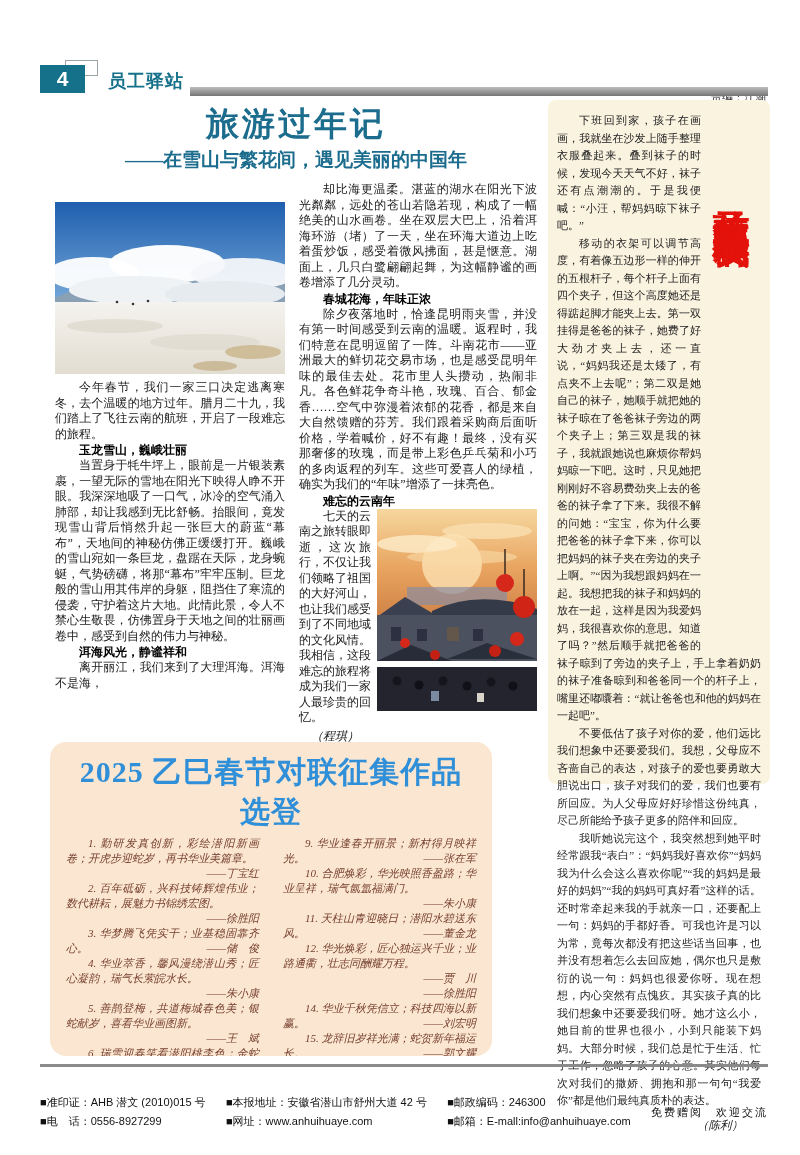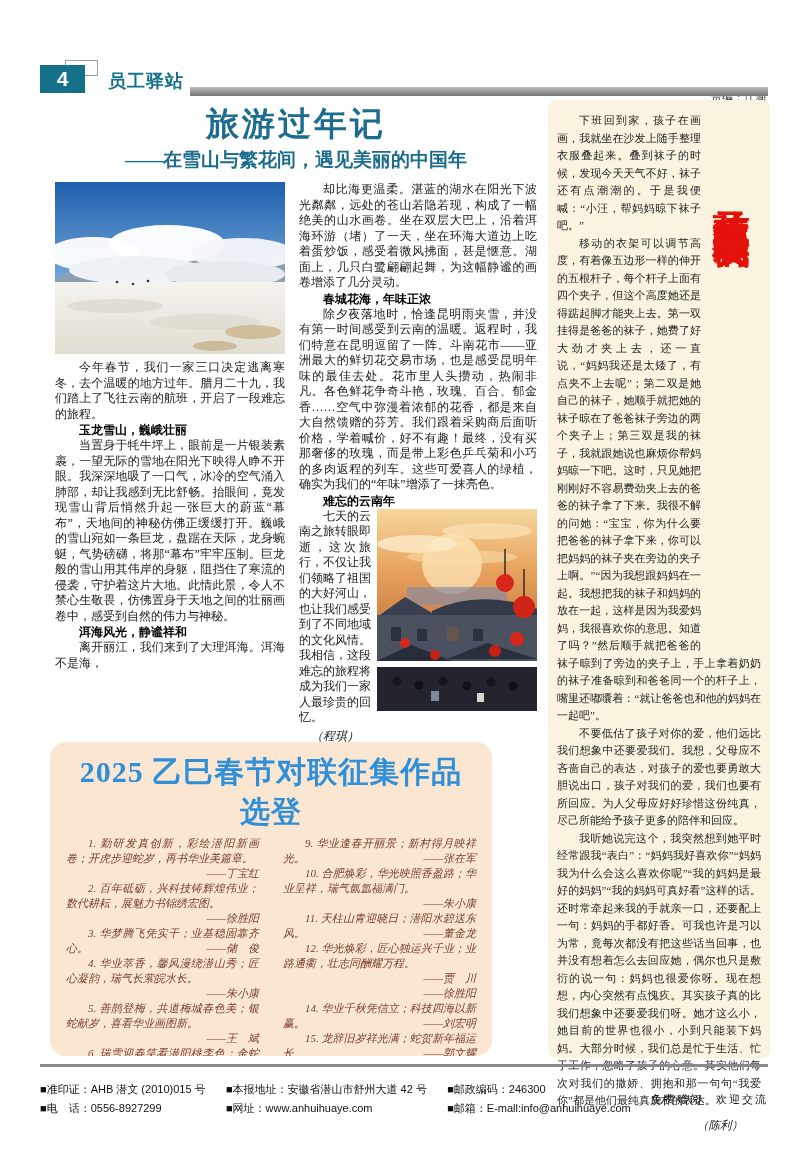--- a/index.html
+++ b/index.html
@@ -17,50 +17,50 @@
                  font-family:"Liberation Sans",sans-serif;letter-spacing:1px;}
   .editor{position:absolute;right:2px;top:30px;font-size:11px;color:#222;font-family:"Liberation Sans",sans-serif;}
   .header-bar{position:absolute;left:150px;top:27px;right:0;height:9px;
               background:linear-gradient(#bdbdbd,#757575);}
 
   
   .main-article{position:absolute;left:55px;top:104px;width:482px;}
   .m-title{text-align:center;font-size:33px;font-weight:bold;color:#1b6c8d;margin:0;line-height:40px;letter-spacing:3px;}
   .m-sub{text-align:center;font-size:19px;font-weight:bold;color:#1b6c8d;margin:3px 0 0;line-height:25px;}
   .cols{display:flex;gap:14px;margin-top:10px;}
-  .col1{width:230px;}
+  .col1{width:230px;margin-top:20px;}
   .col2{width:238px;}
   .body-p{margin:0;font-size:12px;line-height:15.5px;text-align:justify;text-indent:2em;}
   .subhead{margin:0;font-size:12px;line-height:16px;font-weight:bold;text-indent:2em;
            font-family:"Liberation Sans",sans-serif;color:#000;}
   .photo1{width:230px;height:172px;display:block;margin-bottom:6px;}
   .town-wrap{float:right;width:160px;height:202px;margin-left:6px;margin-bottom:2px;}
   .town-wrap svg{display:block;}
   .sig{width:72px;text-align:center;font-style:italic;font-size:12px;line-height:16px;margin-top:2px;}
 
   
   .couplet-box{position:absolute;left:50px;top:742px;width:442px;height:314px;background:#fbe7d1;
                border-radius:16px;padding:10px 16px;box-sizing:border-box;overflow:hidden;}
   .couplet-title{text-align:center;font-size:30px;font-weight:bold;color:#2f8fd8;letter-spacing:1px;line-height:40px;}
   .c-cols{display:flex;gap:24px;margin-top:4px;}
   .c-col{width:223px;font-size:11px;line-height:15px;color:#774030;font-style:italic;text-align:justify;}
   .c-entry{display:flow-root;text-indent:2em;margin:0;}
   .c-author{float:right;}
 
   
-  .panel{position:absolute;left:548px;top:100px;width:222px;height:958px;background:#faf3e0;
+  .panel{position:absolute;left:548px;top:100px;width:222px;height:684px;background:#faf3e0;
          border-radius:8px;padding:12px 9px;box-sizing:border-box;}
   .panel p{margin:0;font-size:11px;line-height:17.5px;text-align:justify;text-indent:2em;color:#222;}
   .v-wrap{float:right;width:60px;height:540px;display:flex;justify-content:center;text-indent:0;}
   .v-headline{writing-mode:vertical-rl;text-orientation:upright;font-size:37px;font-weight:bold;
               color:#e3120b;font-family:"Liberation Sans",sans-serif;letter-spacing:2px;margin-top:68px;}
   .sig2{text-align:right;padding-right:18px;font-size:11.5px;font-style:italic;margin-top:8px;color:#222;}
 
   
-  .footer{position:absolute;left:40px;top:1064px;width:728px;border-top:3px solid #8a8a8a;padding-top:13px;
+  .footer{position:absolute;left:40px;top:1064px;width:728px;border-top:3px solid #8a8a8a;padding-top:26px;
           display:flex;align-items:center;justify-content:space-between;
           font-family:"Liberation Sans",sans-serif;font-size:11px;color:#111;}
   .f-col{line-height:19px;white-space:nowrap;}
   .f-tagline{font-size:11px;letter-spacing:2px;white-space:nowrap;}
 </style>
 </head>
 <body>
 
 <div class="page">
 

